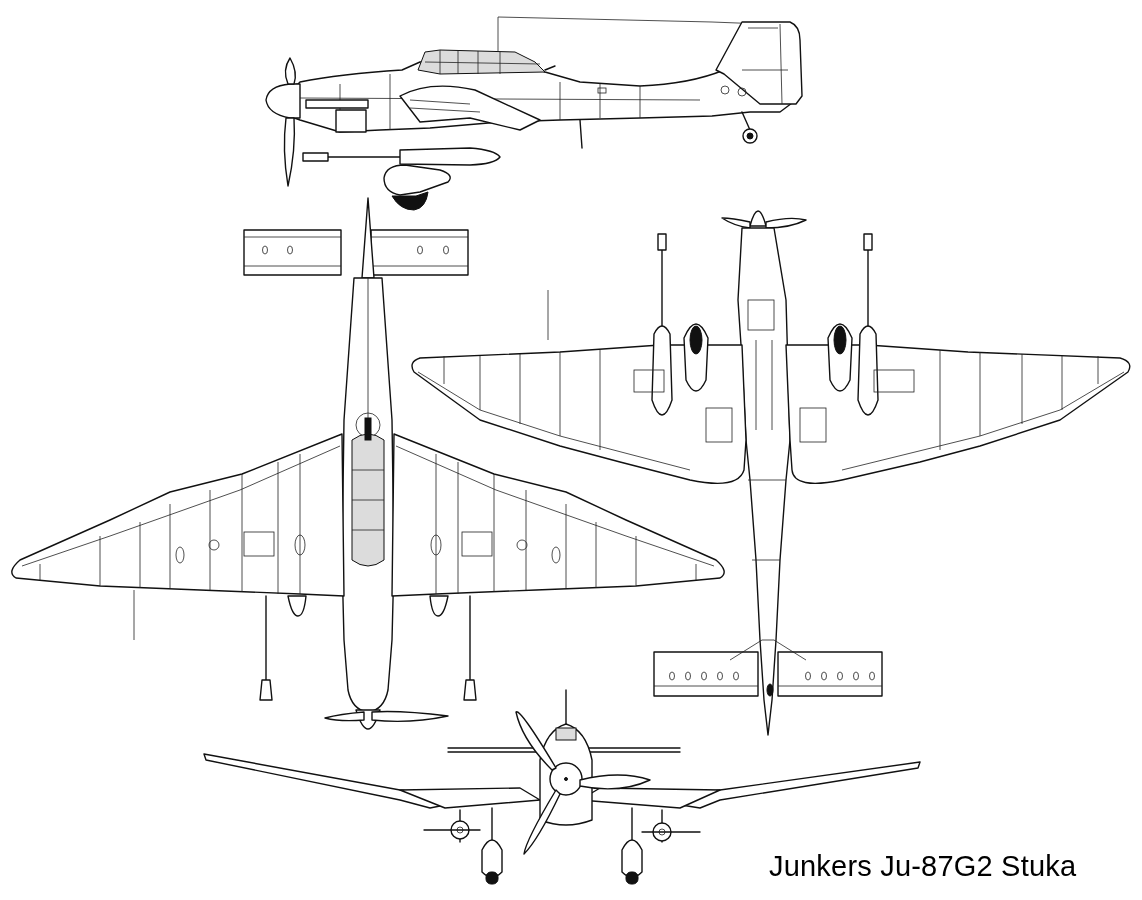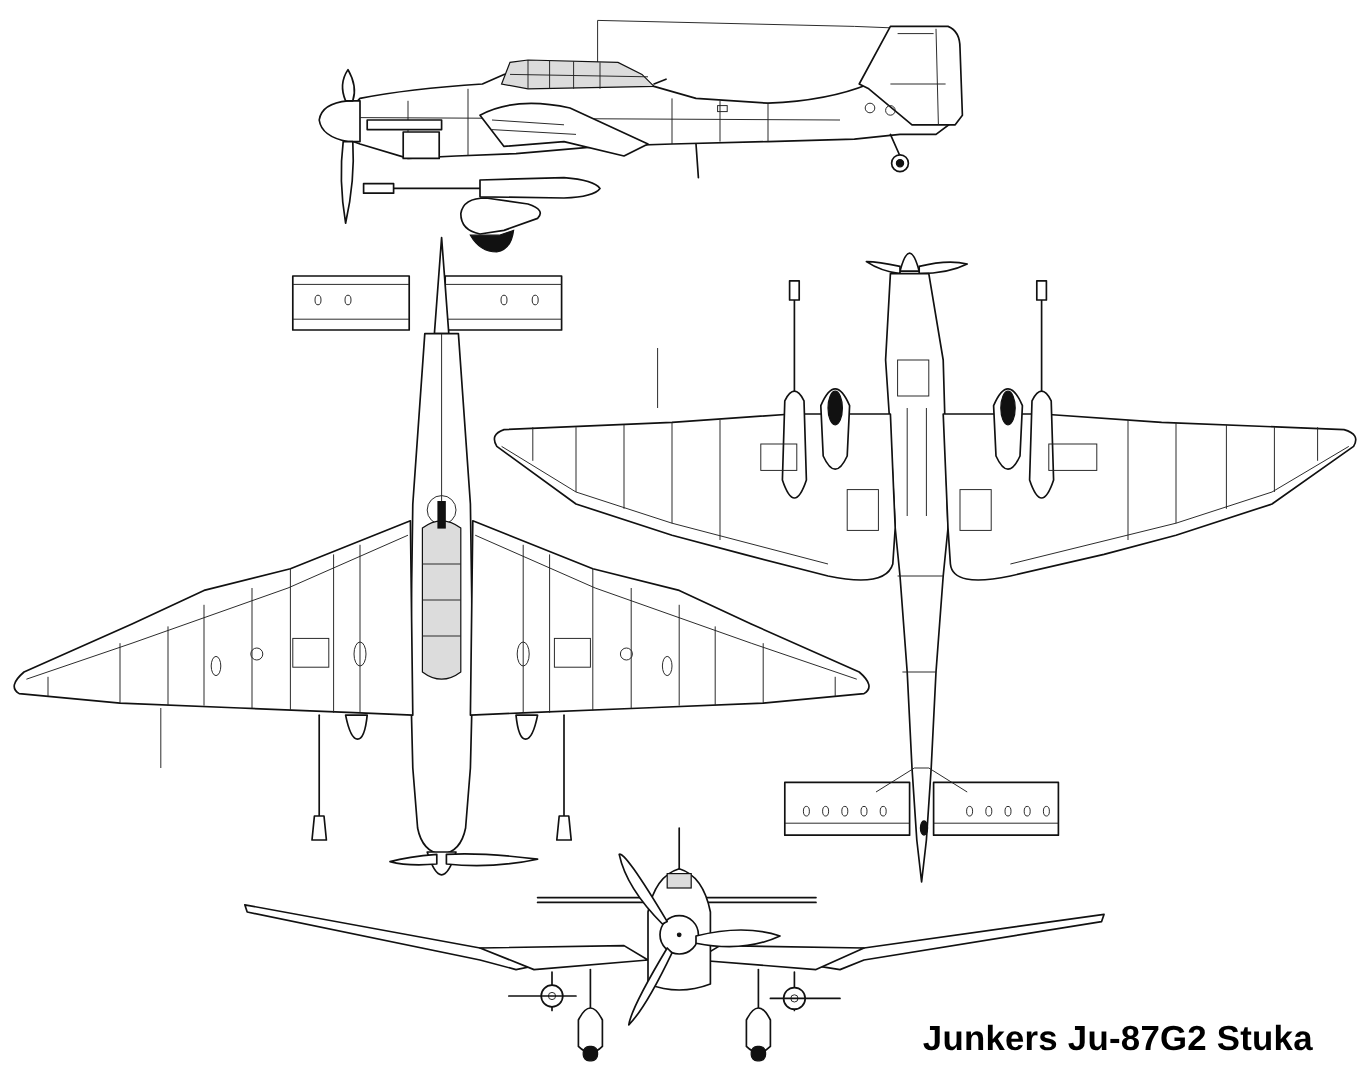--- a/index.html
+++ b/index.html
@@ -6,21 +6,21 @@
   body { width:1142px; height:900px; position:relative; overflow:hidden; }
   #canvas { position:absolute; left:0; top:0; width:1142px; height:900px; }
   svg { position:absolute; left:0; top:0; }
   .ln { fill:none; stroke:#111; stroke-width:1.4; stroke-linejoin:round; stroke-linecap:round; }
   .thin { fill:none; stroke:#222; stroke-width:0.8; }
   .wf { fill:#fff; stroke:#111; stroke-width:1.4; stroke-linejoin:round; }
   .glass { fill:#dcdcdc; stroke:#111; stroke-width:1; }
   .blk { fill:#111; stroke:#111; stroke-width:1; }
   .title {
     position:absolute; left:769px; top:850px;
-    font-family:"Liberation Sans", sans-serif; font-weight:bold;
+    font-family:"Liberation Sans", sans-serif; font-weight:normal;
     font-size:29px; color:#000; letter-spacing:0.2px; white-space:nowrap;
   }
 </style>
 </head>
 <body>
 
 <div id="canvas">
 
 <svg width="1142" height="900" viewBox="0 0 1142 900">
 

